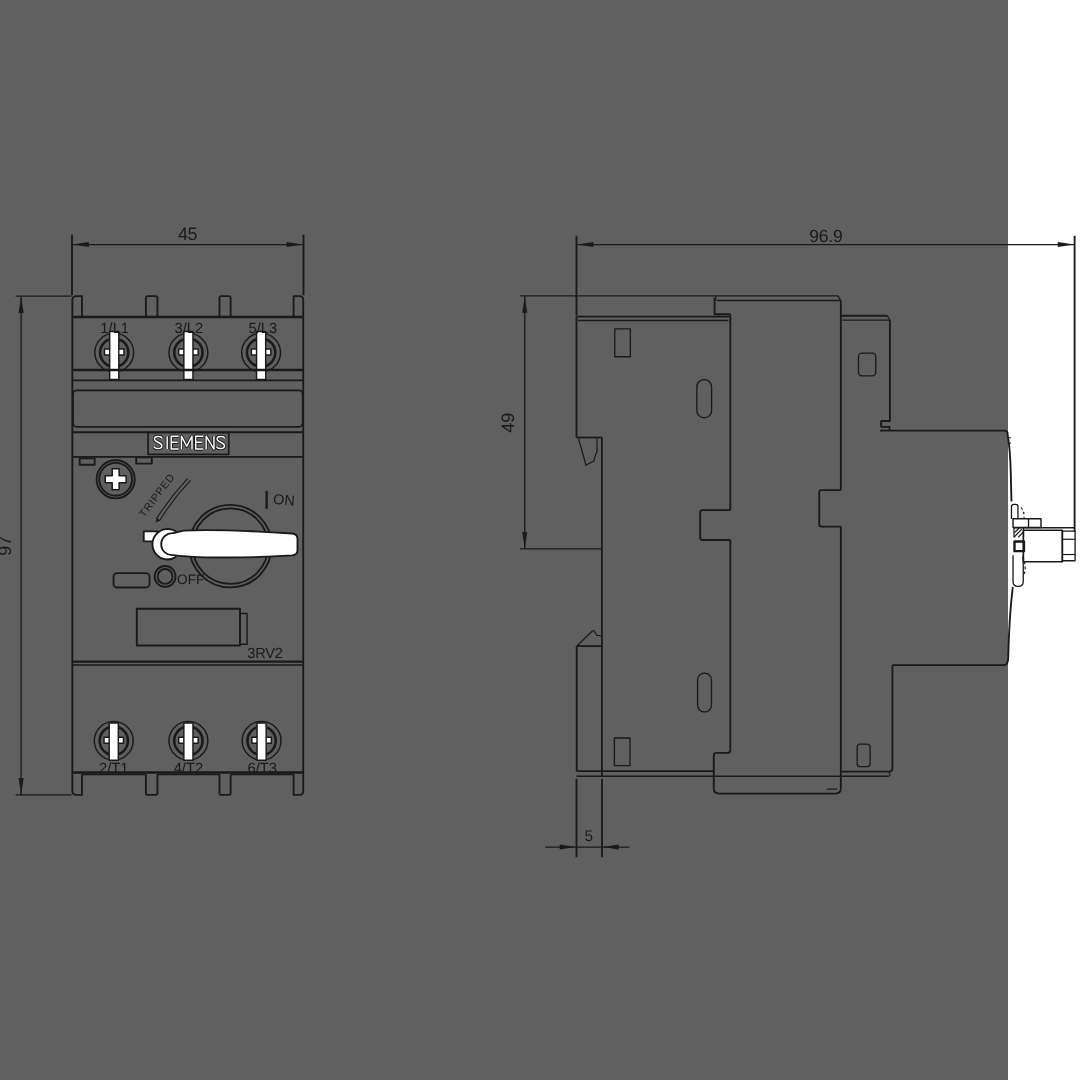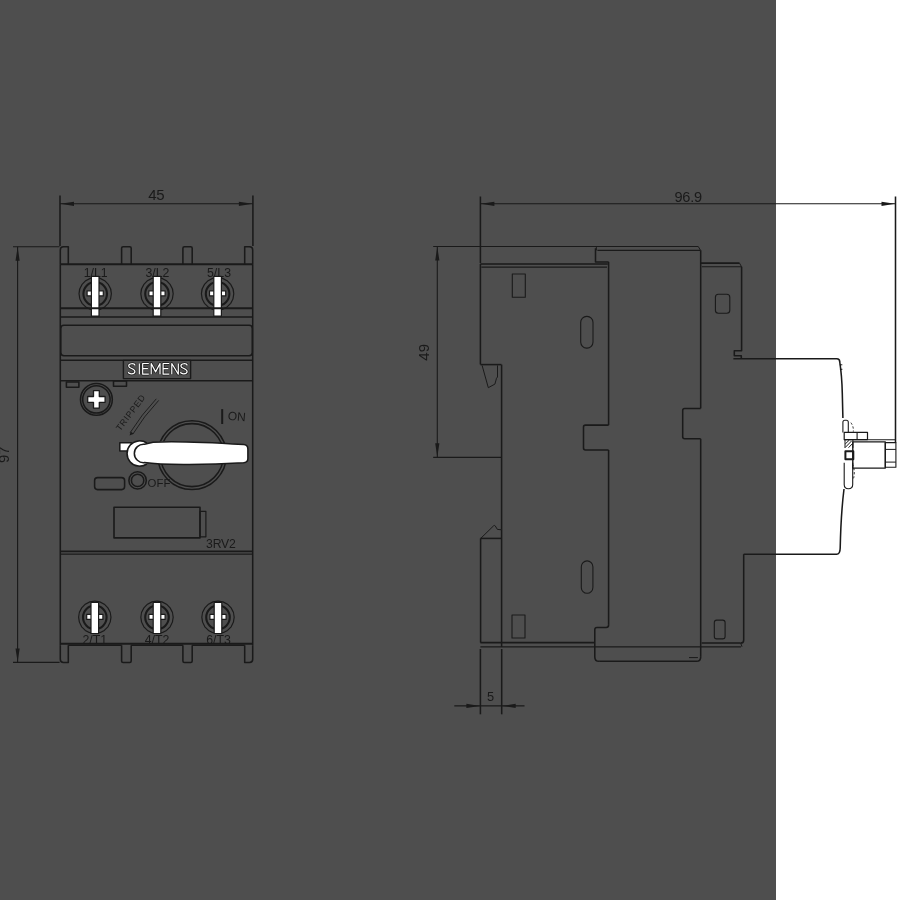--- a/index.html
+++ b/index.html
@@ -1,16 +1,16 @@
 <!DOCTYPE html>
 <html><head>
 <meta charset="utf-8">
 <style>
   html,body{margin:0;padding:0;background:#fff;}
-  .page{width:776px;height:900px;background:#1d4ed8;position:relative;font-family:"Liberation Sans",sans-serif;filter:grayscale(1);text-decoration:underline;}
+  .page{width:840px;height:900px;background:#0f766e;position:relative;font-family:"Liberation Sans",sans-serif;filter:grayscale(1);text-decoration:underline;}
   svg{display:block;}
   text{font-family:"Liberation Sans",sans-serif;fill:#1a1a1a;}
 </style>
 </head>
 <body>
 <div class="page">
 <svg width="900" height="900" viewBox="0 0 900 900">
 <g stroke="#1a1a1a" stroke-width="1.55" fill="none" stroke-linecap="butt" stroke-linejoin="round">
 
 <g>

